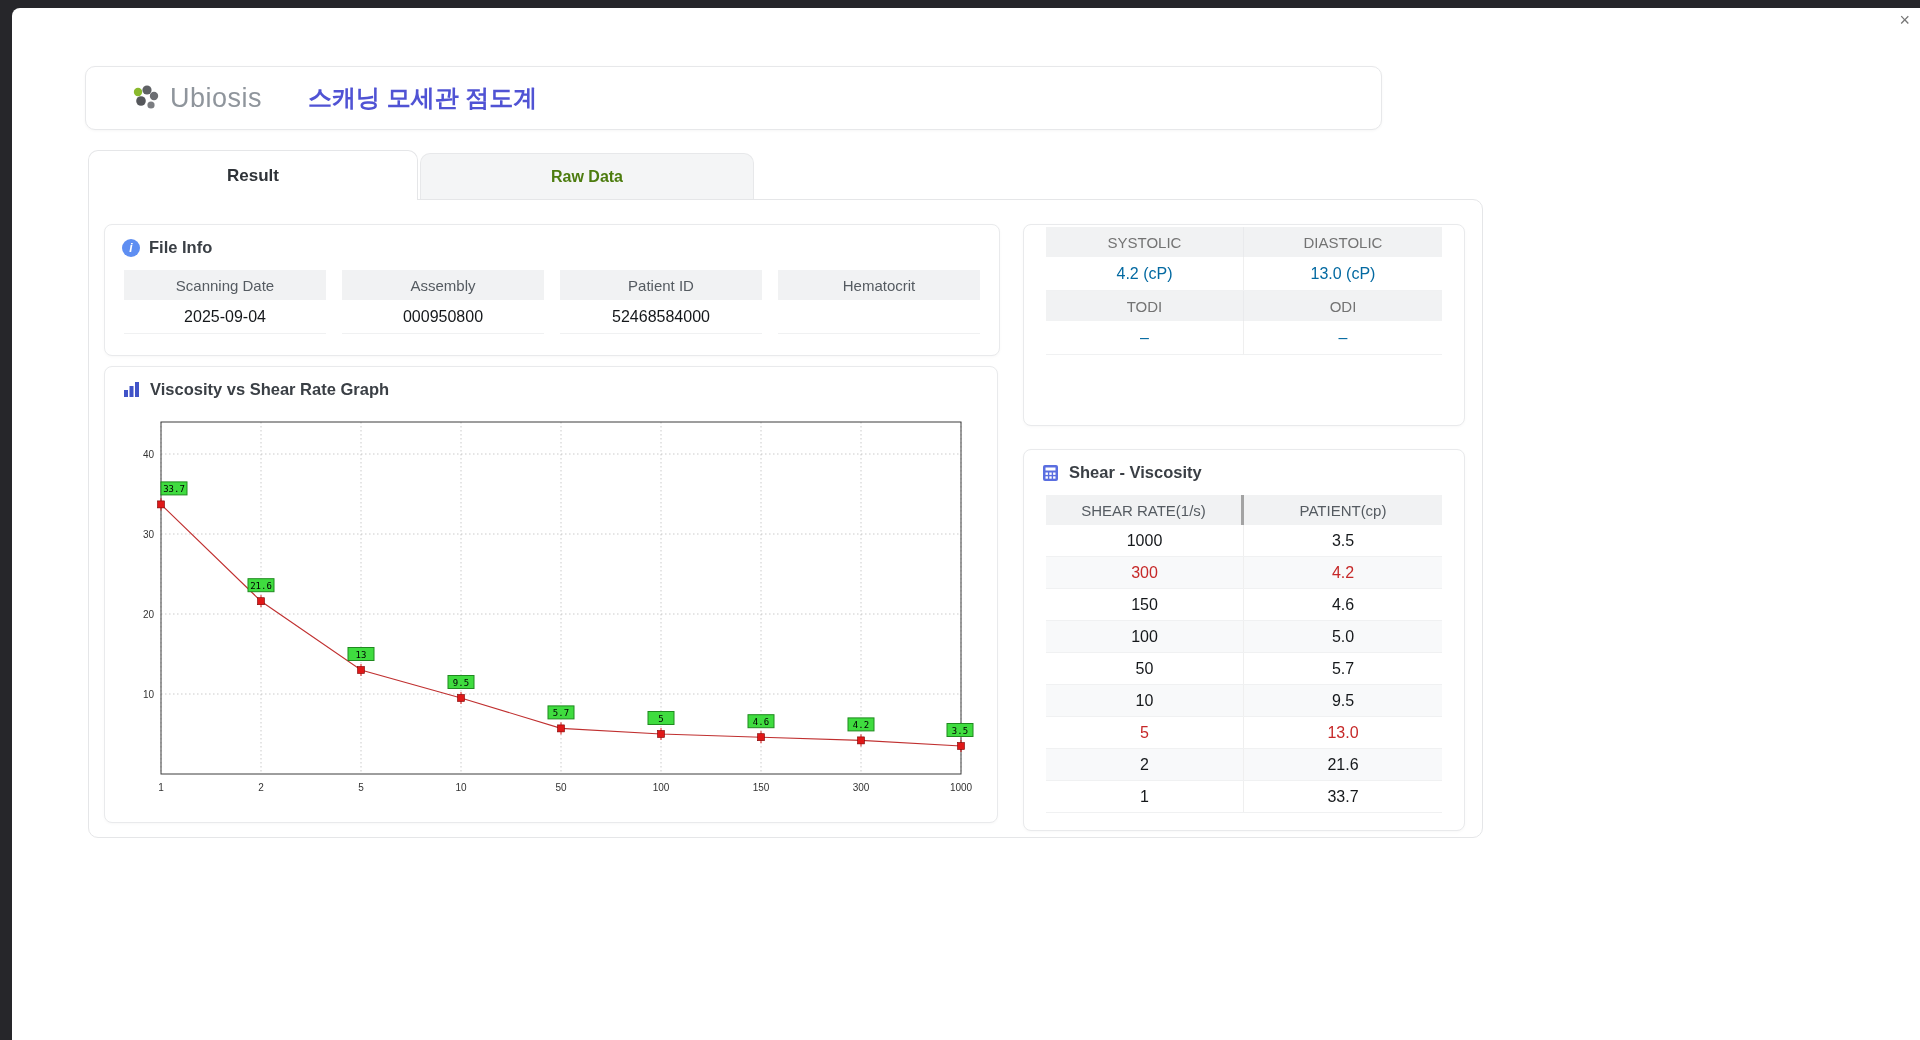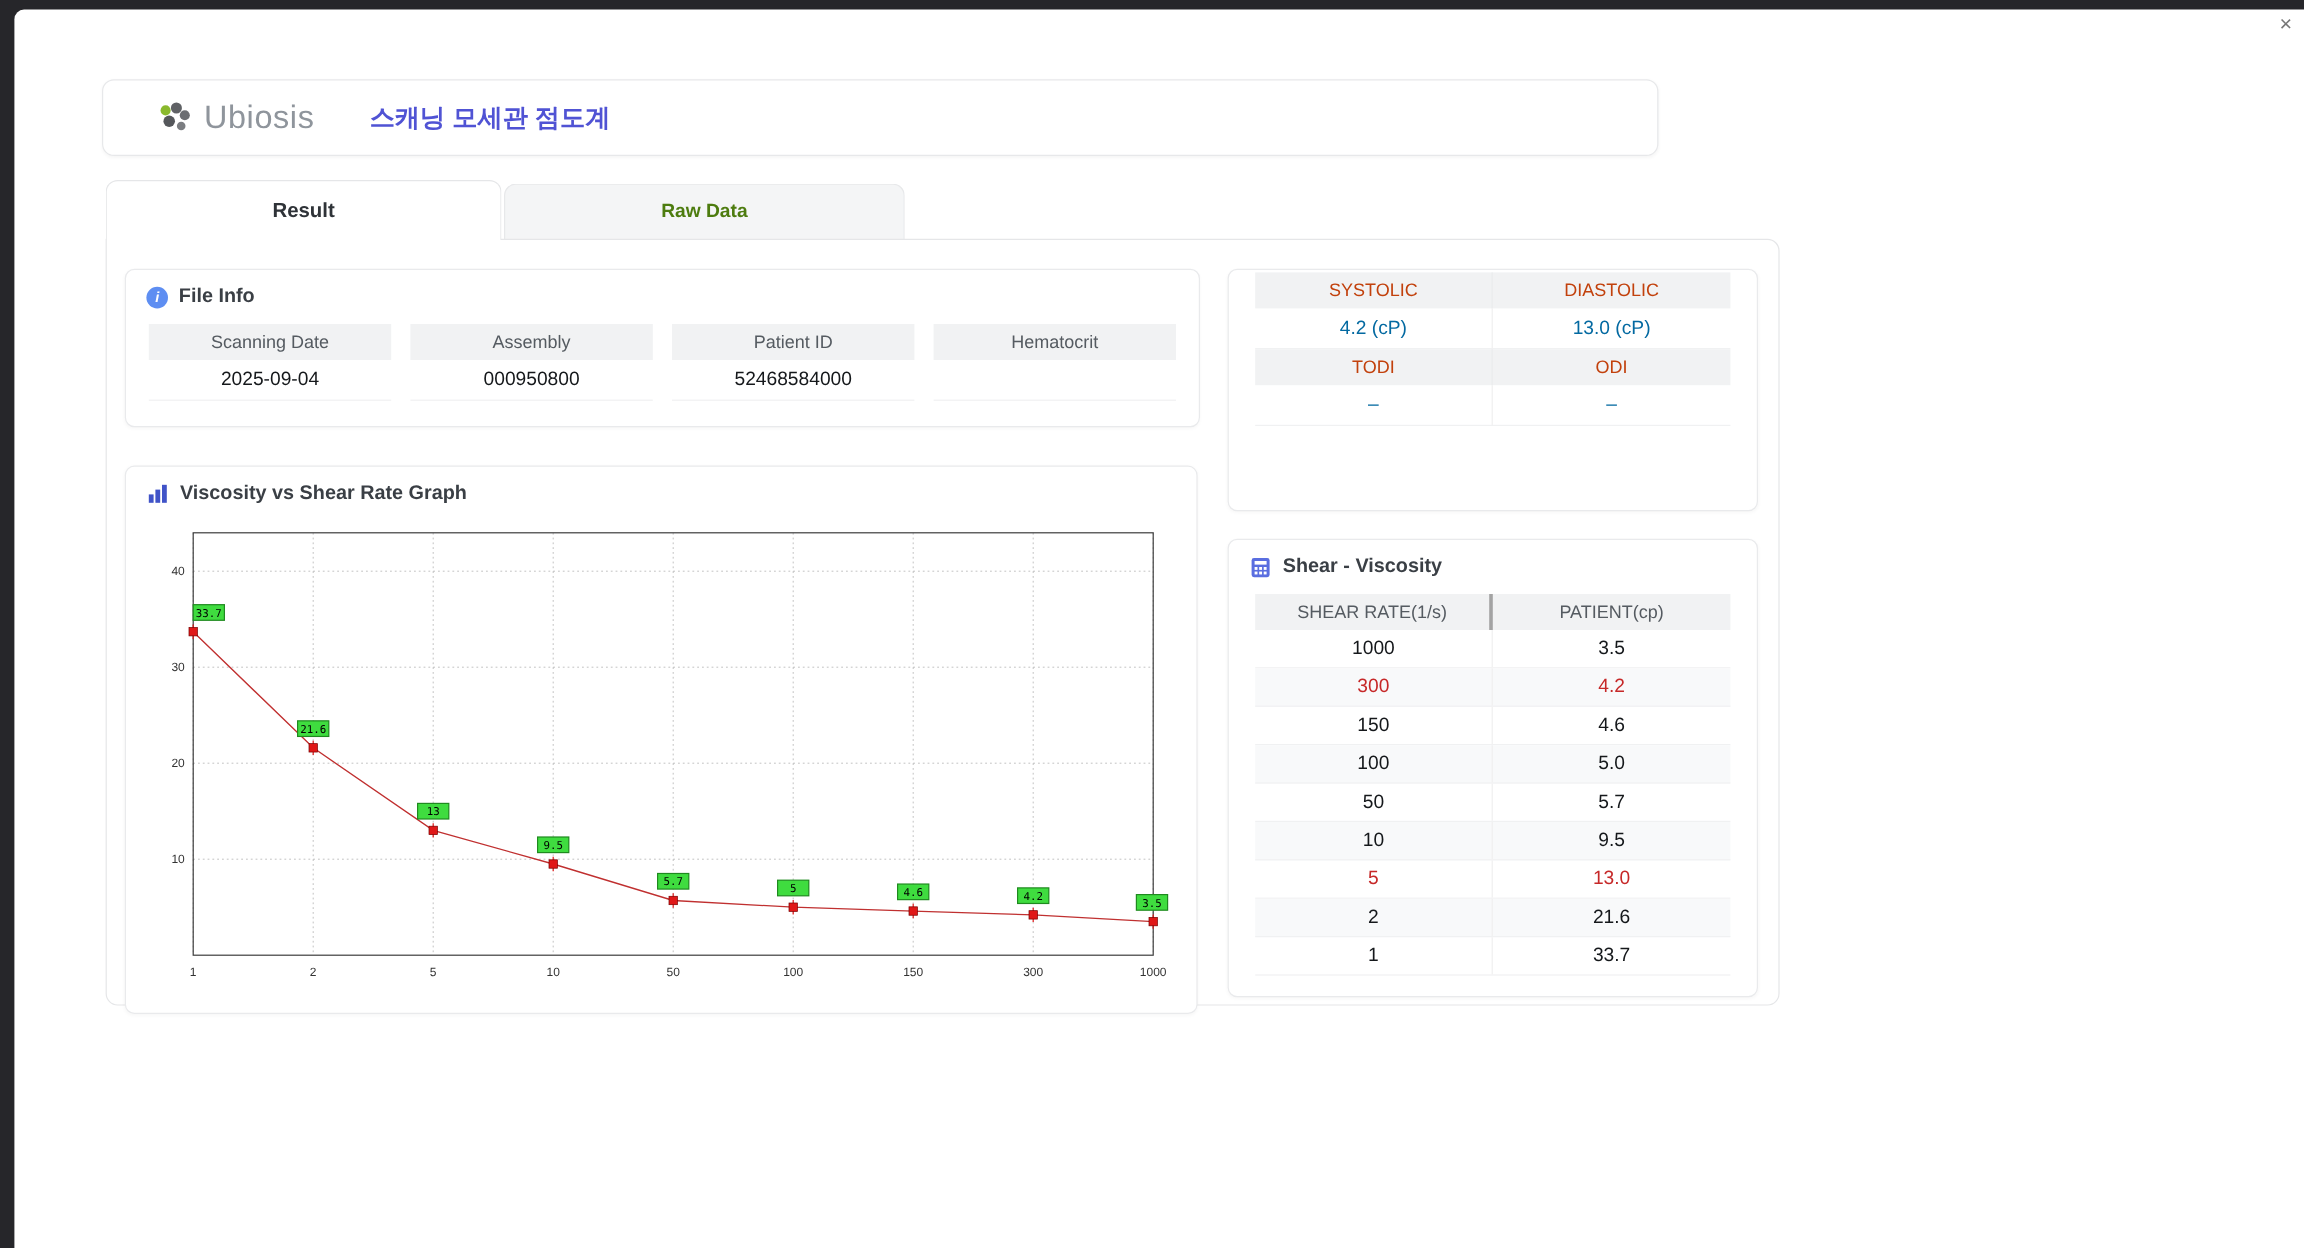--- a/index.html
+++ b/index.html
@@ -6,47 +6,47 @@
   html,body { width:1920px; height:1040px; overflow:hidden; background:#26262a; font-family:"Liberation Sans", sans-serif; }
 
   .window { position:absolute; left:12px; top:8px; right:0; bottom:0; background:#ffffff; border-top-left-radius:8px; }
 
   .close-btn { position:absolute; top:2px; right:10px; font-size:18px; color:#777; cursor:pointer; line-height:20px; }
 
   
   .header-card { position:absolute; left:73px; top:58px; width:1297px; height:64px; border:1px solid #e7e8ea; border-radius:10px; box-shadow:0 1px 3px rgba(0,0,0,0.04); display:flex; align-items:center; padding-left:42px; background:#fff; }
   .logo { display:flex; align-items:center; gap:8px; }
   .brand-text { font-size:27px; color:#8f959c; letter-spacing:0.5px; font-weight:500; }
-  .app-title { margin-left:46px; font-size:21px; font-weight:bold; color:#5053d4; }
+  .app-title { margin-left:46px; font-size:24px; font-weight:bold; color:#5053d4; }
 
   
   .tab { position:absolute; display:flex; align-items:center; justify-content:center; border-radius:10px 10px 0 0; cursor:pointer; }
   .tab-active { left:76px; top:142px; width:330px; height:50px; background:#fff; border:1px solid #e5e6e8; border-bottom:none; z-index:3; font-size:17px; font-weight:bold; color:#2f3338; }
   .tab-inactive { left:408px; top:145px; width:334px; height:47px; background:#f4f5f6; border:1px solid #e7e8ea; border-bottom:none; z-index:1; font-size:16px; font-weight:bold; color:#4d7c0f; }
 
   
   .panel { position:absolute; left:76px; top:191px; width:1395px; height:639px; background:#fff; border:1px solid #e5e6e8; border-radius:0 10px 10px 10px; z-index:2; }
 
   .card { position:absolute; background:#fff; border:1px solid #e9eaec; border-radius:8px; box-shadow:0 1px 3px rgba(0,0,0,0.03); }
   .card-title { display:flex; align-items:center; gap:9px; padding:13px 17px 11px 17px; font-size:16.5px; font-weight:bold; color:#3a3f45; }
 
   .file-info-card { left:15px; top:24px; width:896px; height:132px; }
-  .graph-card     { left:15px; top:188px; width:894px; height:457px; }
+  .graph-card     { left:15px; top:166px; width:894px; height:457px; }
   .blood-card     { left:934px; top:24px; width:442px; height:202px; }
   .shear-card     { left:934px; top:249px; width:442px; height:382px; }
 
   
   .fields-row { display:flex; gap:16px; padding:2px 19px 0 19px; }
   .field { flex:1; }
   .field-label { background:#f1f2f3; height:30px; display:flex; align-items:center; justify-content:center; font-size:15px; color:#555b61; }
   .field-value { height:34px; display:flex; align-items:center; justify-content:center; font-size:16px; color:#15181b; border-bottom:1px solid #f0f1f2; }
 
   
   .bv-grid { margin:2px 22px 0 22px; display:grid; grid-template-columns:1fr 1fr; }
-  .bv-head { background:#f1f2f3; height:30px; display:flex; align-items:center; justify-content:center; font-size:15px; color:#c2410c; border-right:1px solid #e9eaec; }
+  .bv-head { background:#f1f2f3; height:30px; display:flex; align-items:center; justify-content:center; font-size:15px; color:#737373; border-right:1px solid #e9eaec; }
   .bv-head:nth-child(2n) { border-right:none; }
   .bv-val { height:34px; display:flex; align-items:center; justify-content:center; font-size:16px; color:#0369a1; border-right:1px solid #efefef; border-bottom:1px solid #f0f1f2; }
   .bv-val:nth-child(2n) { border-right:none; }
 
   
   .sv-table { margin:2px 22px 0 22px; }
   .sv-head { display:grid; grid-template-columns:1fr 1fr; background:#f1f2f3; }
   .sv-head div { height:30px; display:flex; align-items:center; justify-content:center; font-size:15px; color:#555b61; }
   .sv-head div:first-child { border-right:3px solid #a3a3a3; }
   .sv-row { display:grid; grid-template-columns:1fr 1fr; border-bottom:1px solid #f0f1f2; }

